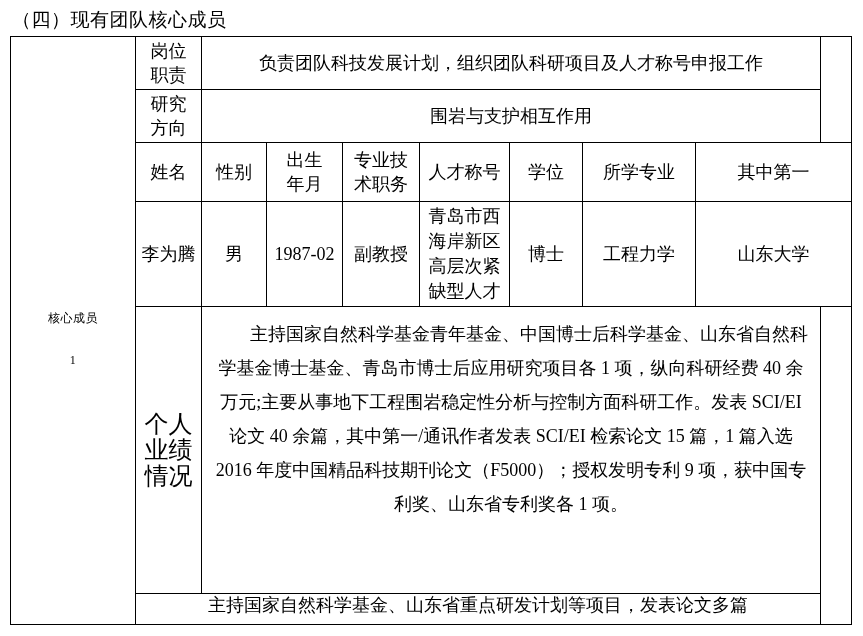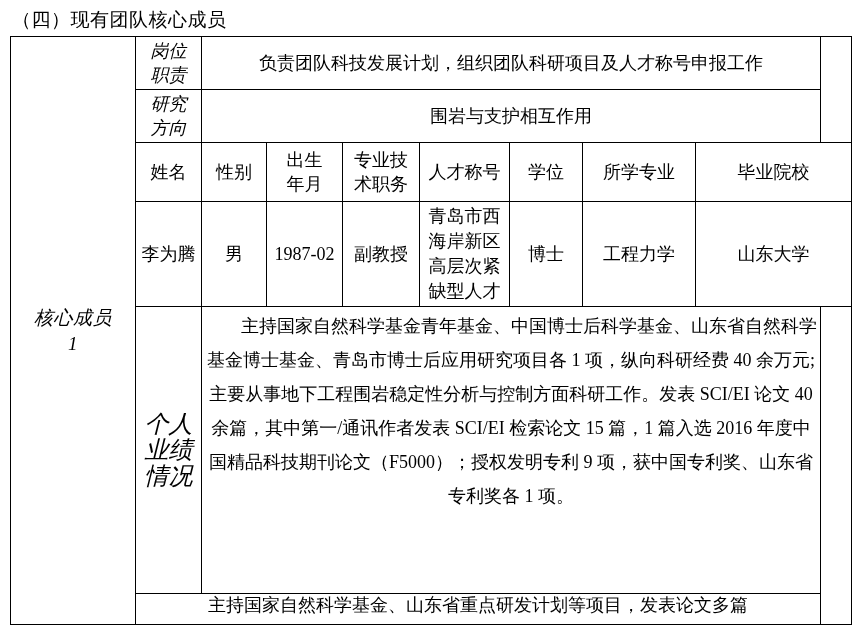--- a/index.html
+++ b/index.html
@@ -38,31 +38,31 @@
     border: 1px solid #000;
     vertical-align: middle;
     text-align: center;
     font-size: 18px;
     padding: 2px 3px;
   }
   td.label-cell {
     font-size: 18px;
     line-height: 24px;
     text-align: center;
-    font-style: italic;
   }
   td.left-text {
     text-align: left;
     padding-left: 6px;
     padding-right: 6px;
   }
   .member-label {
-    font-size: 19px;
+    font-size: 12px;
     line-height: 26px;
     letter-spacing: 0.5px;
+    margin-top: 16px;
   }
   .duty-text {
     font-size: 18px;
     white-space: nowrap;
     font-family: Liberation Serif, serif;
   }
   .header-row td {
     font-size: 19px;
     line-height: 25px;
     height: 54px;
@@ -92,21 +92,21 @@
     line-height: 26px;
   }
   .perf-text {
     font-size: 18.5px;
     line-height: 34px;
     text-align: justify;
     text-justify: inter-ideograph;
     padding: 6px 10px 6px 8px;
   }
   .perf-text p {
-    margin: 0;
+    margin: 8px;
     text-indent: 2em;
   }
   .cut-row td {
     height: 18px;
     overflow: hidden;
   }
   .cut-text {
     font-size: 18px;
     line-height: 26px;
     text-align: left;
@@ -164,21 +164,21 @@
         <div class="hdr2">出生</div>
         <div class="hdr2">年月</div>
       </td>
       <td>
         <div class="hdr2">专业技</div>
         <div class="hdr2">术职务</div>
       </td>
       <td>人才称号</td>
       <td>学位</td>
       <td>所学专业</td>
-      <td colspan="2">毕业院校</td>
+      <td colspan="2">其中第一</td>
     </tr>
 
     <tr class="data-row">
       <td class="name-cell">李为腾</td>
       <td>男</td>
       <td>1987-02</td>
       <td>副教授</td>
       <td class="talent-cell">青岛市西海岸新区高层次紧缺型人才</td>
       <td>博士</td>
       <td>工程力学</td>

